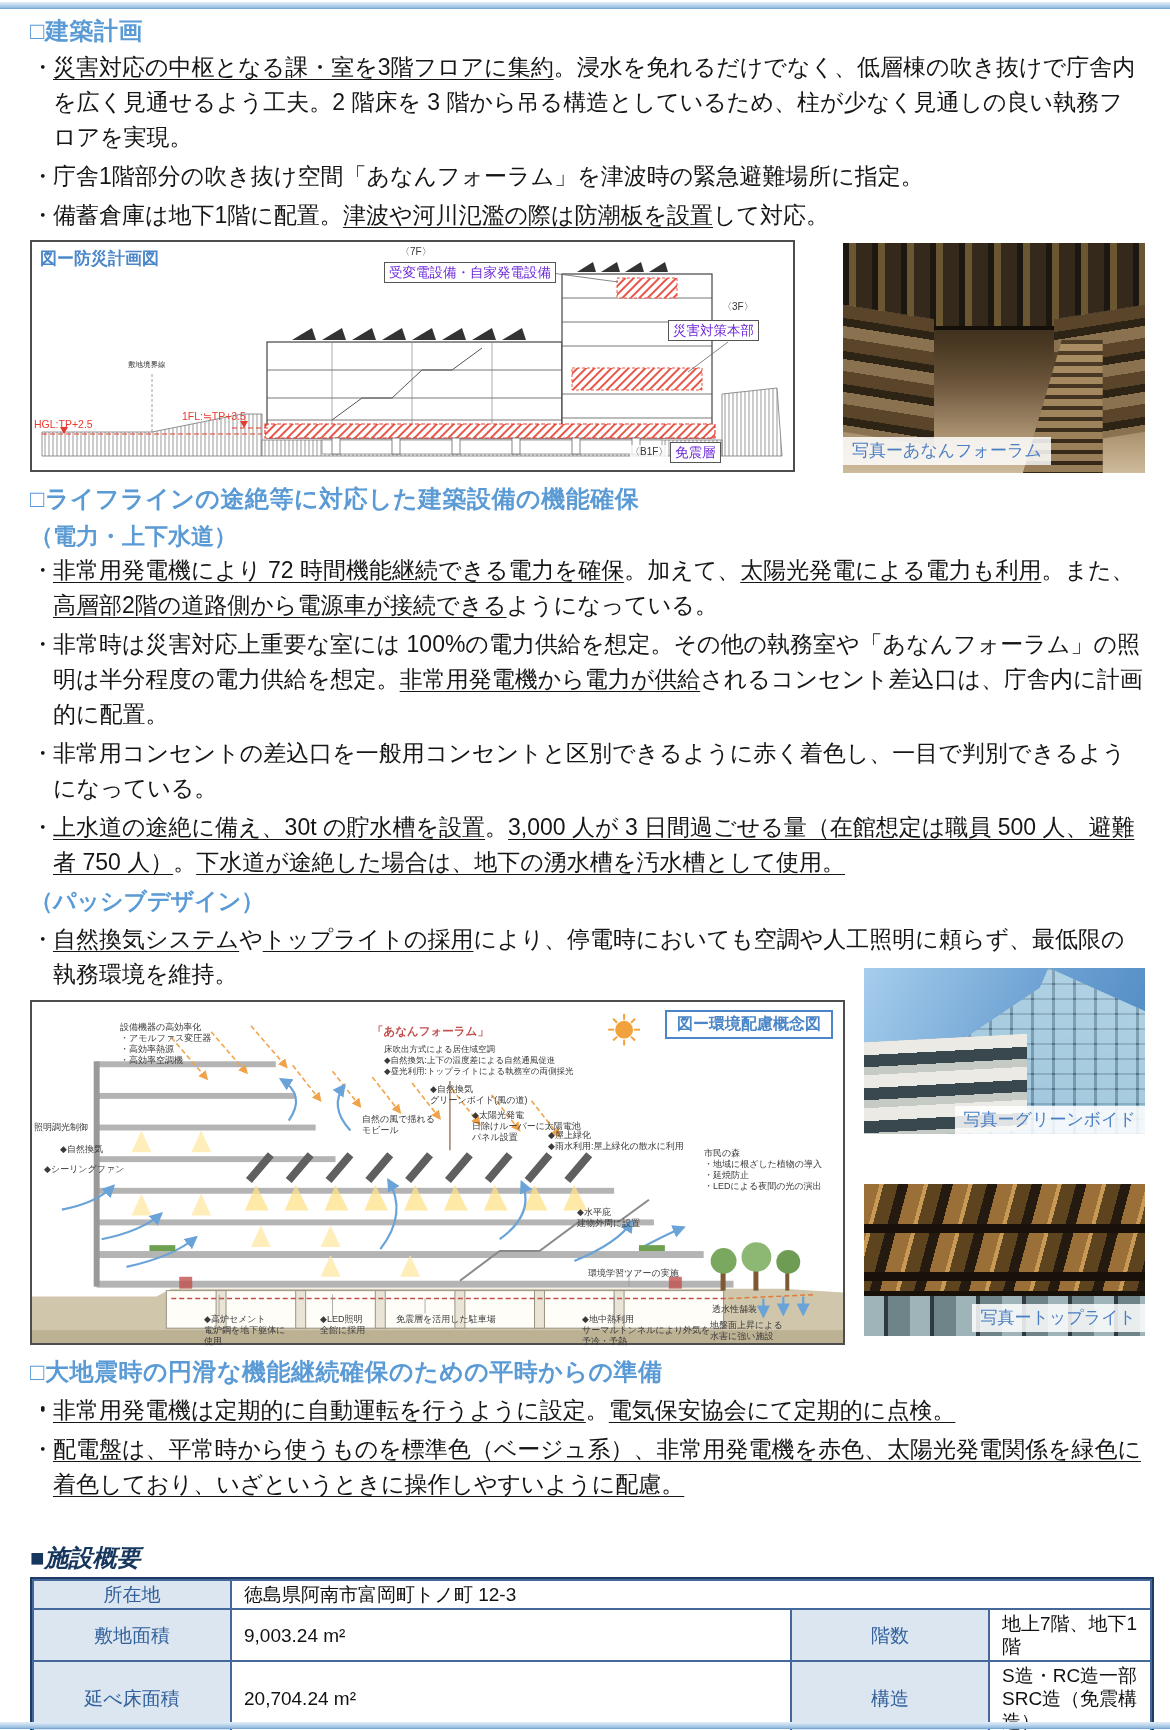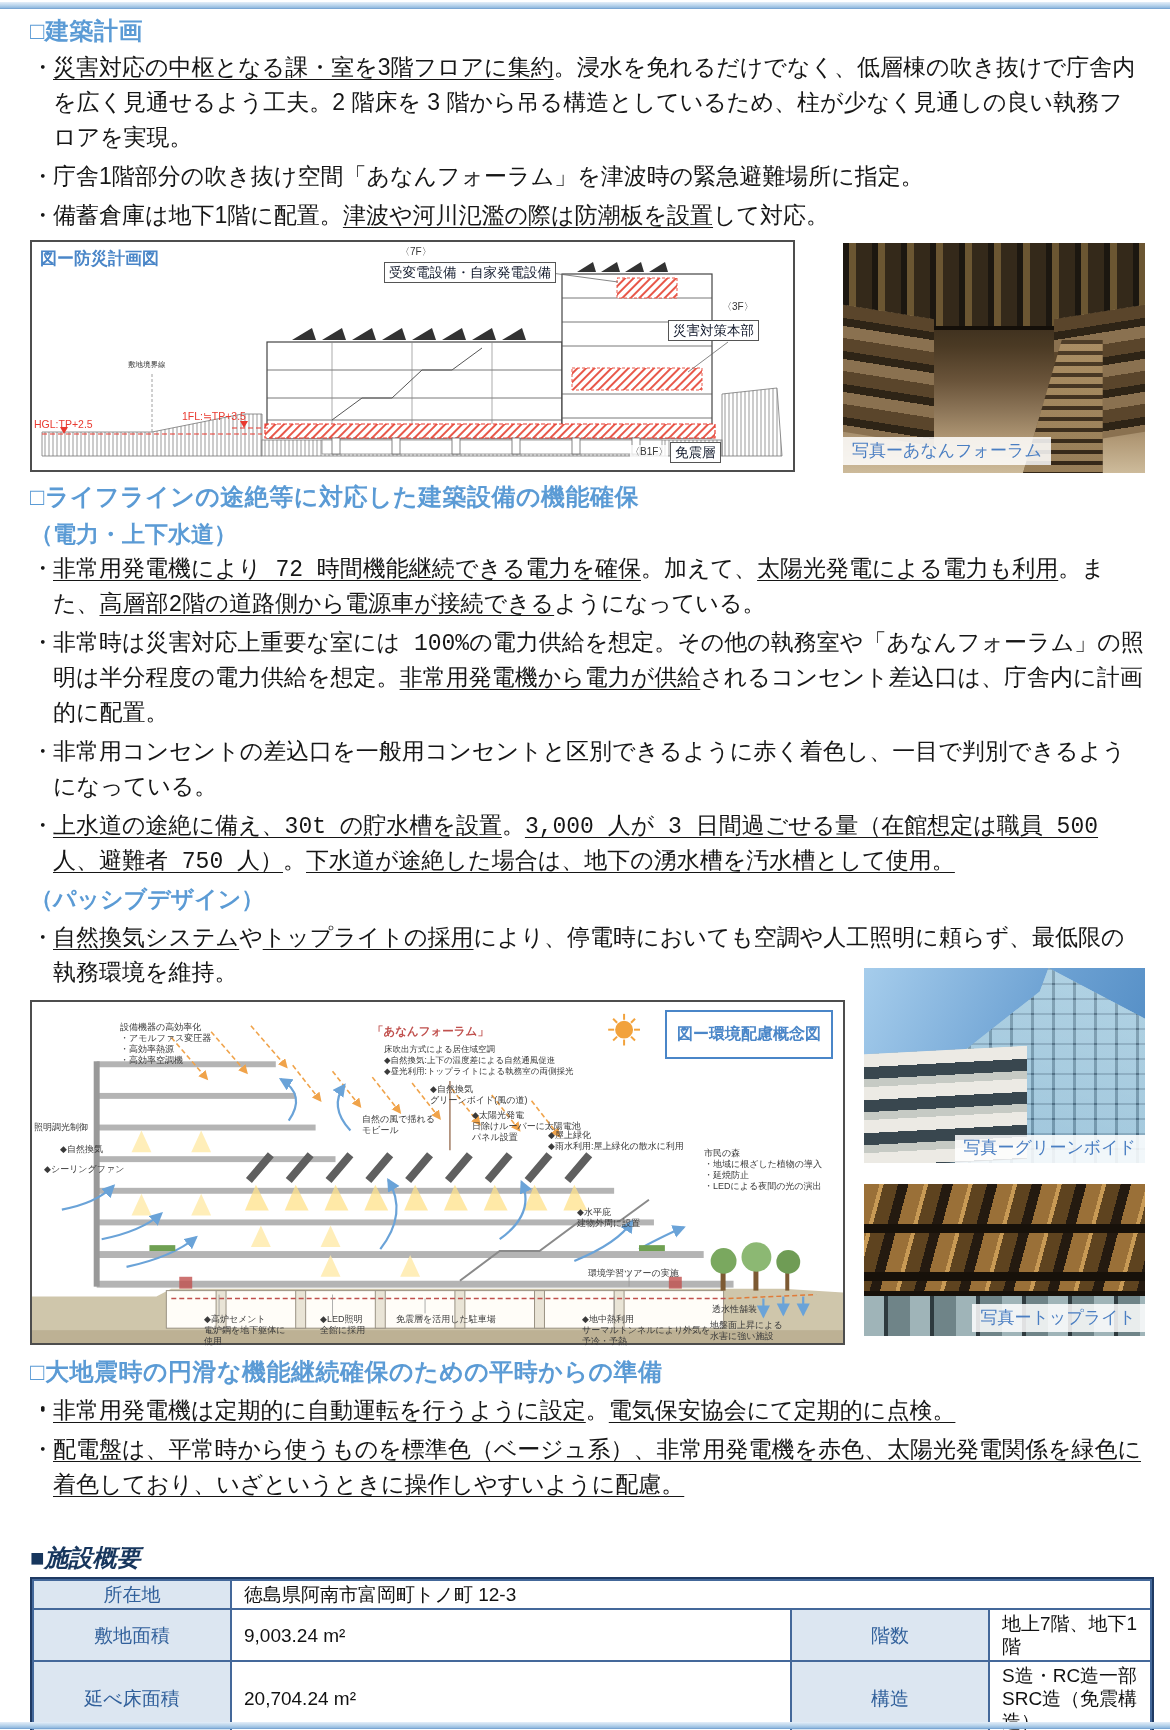--- a/index.html
+++ b/index.html
@@ -10,28 +10,28 @@
         background:linear-gradient(180deg,#e4eef8 0%,#b9d4ec 55%,#8fb8de 100%);
         border-bottom:1px solid #7aa7d4;}
   .sec-h{font-size:24px;font-weight:bold;color:#5b9bd5;line-height:34px;letter-spacing:.5px;}
   .sub-h{font-size:23px;font-weight:bold;color:#5b9bd5;line-height:34px;}
   .dark-h{font-size:24px;font-weight:bold;color:#17365d;line-height:30px;}
   .bullet{position:relative;padding-left:23px;font-size:23px;line-height:35px;margin-bottom:4px;color:#161616;}
   .bullet .mark{position:absolute;left:1px;top:0;}
   .u{text-decoration:underline;text-underline-offset:4px;text-decoration-thickness:1px;}
   .figbox{position:absolute;border:2px solid #4d4d4d;background:#fff;}
   .figtitle{position:absolute;color:#4a86c8;font-weight:bold;font-size:17px;white-space:nowrap;}
-  .flabel{position:absolute;font-size:13.5px;color:#0f172a;background:#fff;border:1px solid #555;
+  .flabel{position:absolute;font-size:13.5px;color:#6d28d9;background:#fff;border:1px solid #555;
           padding:0 4px;line-height:19px;white-space:nowrap;}
   .fsmall{position:absolute;font-size:10px;color:#333;background:rgba(255,255,255,.8);white-space:nowrap;}
   .fred{position:absolute;font-size:10.5px;color:#e8392f;white-space:nowrap;}
   .e-label{position:absolute;font-size:9px;line-height:11px;color:#3a3a3a;white-space:pre-line;}
   .forum-t{position:absolute;font-size:11.5px;font-weight:bold;color:#c0504d;white-space:nowrap;}
   .fig2title{position:absolute;top:8px;right:10px;border:2px solid #4a86c8;color:#4a86c8;
-             font-weight:bold;font-size:16px;padding:12px 10px;background:#fff;white-space:nowrap;}
+             font-weight:bold;font-size:16px;padding:2px 10px;background:#fff;white-space:nowrap;}
   .photo{position:absolute;overflow:hidden;}
   .cap{position:absolute;background:rgba(255,255,255,.85);color:#4a7ec2;font-size:17px;
        line-height:26px;padding:1px 9px;white-space:nowrap;}
   
   .p-forum{background:linear-gradient(180deg,#241c12 0%,#33281a 28%,#4b3a24 45%,#6a543a 60%,
            #8a7356 72%,#b29a77 86%,#cdbb9b 100%);}
   .p-forum .ceil{position:absolute;left:0;right:0;top:0;height:36%;
         background:repeating-linear-gradient(90deg,#1c1710 0 6px,#6b5632 6px 13px,#34291a 13px 29px);
         border-bottom:4px solid #140f09;}
   .p-forum .gal{position:absolute;top:30%;width:30%;height:55%;
@@ -160,21 +160,21 @@
   </div>
 
   <div class="photo p-forum" style="left:843px;top:243px;width:302px;height:230px;">
     <div class="ceil"></div>
     <div class="gal l"></div>
     <div class="gal r"></div>
     <div class="stair"></div>
     <span class="cap" style="left:0;bottom:8px;">写真ーあなんフォーラム</span>
   </div>
 
-  <div class="abs" style="left:30px;top:482px;width:1115px;font-family:Liberation Mono, monospace;">
+  <div class="abs" style="left:30px;top:482px;width:1115px;">
     <div class="sec-h" style="margin-bottom:3px;">□ライフラインの途絶等に対応した建築設備の機能確保</div>
     <div class="sub-h">（電力・上下水道）</div>
     <div>
       <div class="bullet">
         <span class="mark">・</span><span class="u">非常用発電機により 72 時間機能継続できる電力を確保</span><span>。加えて、</span><span class="u">太陽光発電による電力も利用</span><span>。また、</span><span class="u">高層部2階の道路側から電源車が接続できる</span><span>ようになっている。</span>
       </div>
       <div class="bullet">
         <span class="mark">・</span><span>非常時は災害対応上重要な室には 100%の電力供給を想定。その他の執務室や「あなんフォーラム」の照明は半分程度の電力供給を想定。</span><span class="u">非常用発電機から電力が供給</span><span>されるコンセント差込口は、庁舎内に計画的に配置。</span>
       </div>
       <div class="bullet">
@@ -321,21 +321,21 @@
 電炉鋼を地下躯体に
 使用</span>
     <span class="e-label" style="left:288px;top:312px;">◆LED照明
 全館に採用</span>
     <span class="e-label" style="left:364px;top:312px;">免震層を活用した駐車場</span>
     <span class="e-label" style="left:550px;top:312px;">◆地中熱利用
 サーマルトンネルにより外気を
 予冷・予熱</span>
   </div>
 
-  <div class="photo p-green" style="left:864px;top:968px;width:281px;height:195px;font-family:Liberation Mono, monospace;">
+  <div class="photo p-green" style="left:864px;top:968px;width:281px;height:166px;">
     <div class="glass"></div>
     <div class="slabs"></div>
     <span class="cap" style="right:0;bottom:0;">写真ーグリーンボイド</span>
   </div>
 
   <div class="photo p-top" style="left:864px;top:1184px;width:281px;height:152px;">
     <div class="beam" style="top:26%;"></div>
     <div class="beam" style="top:58%;"></div>
     <div class="win"></div>
     <span class="cap" style="right:0;bottom:4px;">写真ートップライト</span>

